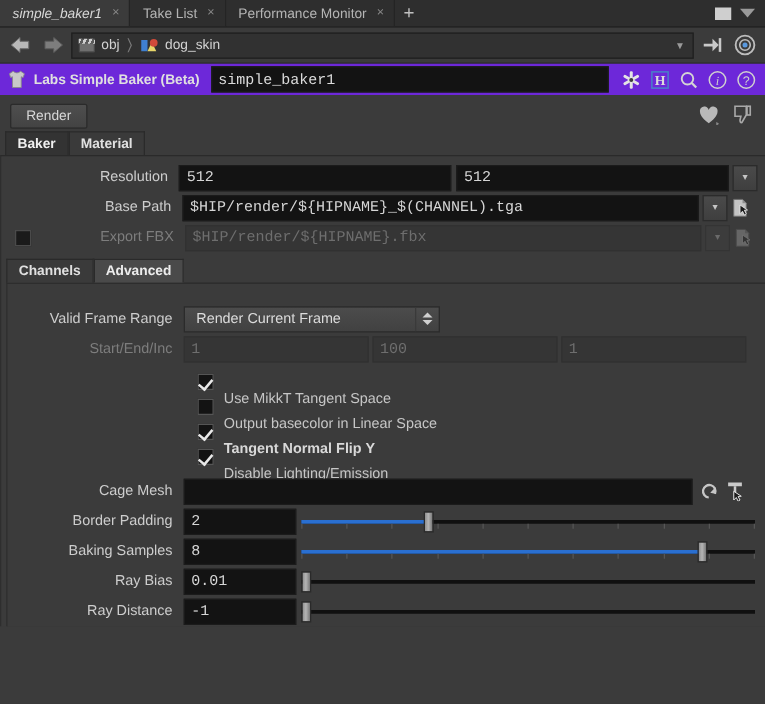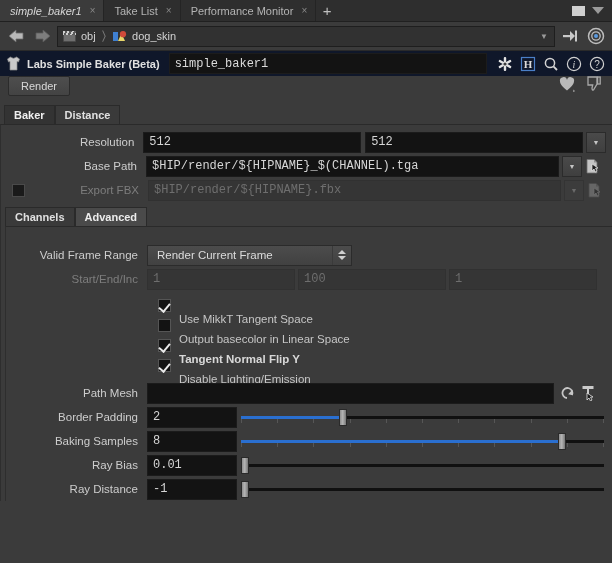--- a/index.html
+++ b/index.html
@@ -83,21 +83,21 @@
   }
   .icn-clap:before{
     content:"";position:absolute;top:-1px;left:-1px;right:-1px;height:4px;
     background: repeating-linear-gradient(115deg,#cfcfcf 0 2px,#5a5a5a 2px 4px);
   }
   .icn-geo { width:15px;height:13px;position:relative; }
 
   
   .nodehdr {
     height: 25px;
-    background: #0f172a;
+    background: #6d28d9;
     display: flex; align-items: center;
     padding: 0 3px 0 5px;
     gap: 5px;
   }
   .shirt-icon { width: 17px; height: 17px; }
   .nodehdr .title { font-weight: bold; color: #e0e0e0; font-size: 11px; white-space: nowrap; }
   .namefield {
     flex: 1; height: 21px;
     background: #131313;
     border: 1px solid #1c1c1c;
@@ -106,21 +106,21 @@
     font-size: 12px;
     display:flex; align-items:center;
     padding: 0 5px;
     margin: 0 4px;
   }
   .hdr-icons { display:flex; align-items:center; gap:6px; padding-right:4px; }
   .hdr-icons .ic { width:17px; height:17px; display:flex;align-items:center;justify-content:center; }
 
   
   .renderrow {
-    height: 27px; display:flex; align-items:flex-start;
+    height: 27px; display:flex; align-items:flex-end;
     padding: 0 6px 0 8px;
   }
   .renderbtn {
     width: 62px; height: 20px;
     background: linear-gradient(#4e4e4e,#434343);
     border: 1px solid #2b2b2b;
     border-radius: 2px;
     color: #d8d8d8;
     font-size: 11px;
     display:flex; align-items:center; justify-content:center;
@@ -385,21 +385,21 @@
       </svg>
     </span>
   </div>
 </div>
 
 <div class="tabstrip">
   <div class="ftab active">
     <span>Baker</span>
   </div>
   <div class="ftab inact2">
-    <span>Distance</span>
+    <span>Material</span>
   </div>
 </div>
 
 <div class="panel">
 
   <div class="prow">
     <div class="plabel">Resolution</div>
     <div class="field" style="width:222px">
       <span>512</span>
     </div>
@@ -491,21 +491,21 @@
       <span class="cbox checked"></span>
       <span class="ctext bold">Tangent Normal Flip Y</span>
     </div>
     <div class="checkrow">
       <span class="sp"></span>
       <span class="cbox checked"></span>
       <span class="ctext">Disable Lighting/Emission</span>
     </div>
 
     <div class="prow" style="margin-top:6px">
-      <div class="plabel" style="width:141px">Path Mesh</div>
+      <div class="plabel" style="width:141px">Cage Mesh</div>
       <div class="field" style="width:407px">
         <span></span>
       </div>
       <div class="opbtn" style="margin-left:4px">
         <svg width="16" height="15" viewBox="0 0 16 15">
           <path d="M12 9 A5 5 0 1 0 7 12" fill="none" stroke="#c6c6c6" stroke-width="1.8"></path>
           <path d="M12.5 3.5 L12.8 9.2 L8.2 8.2 Z" fill="#c6c6c6"></path>
         </svg>
       </div>
       <div class="opbtn">

